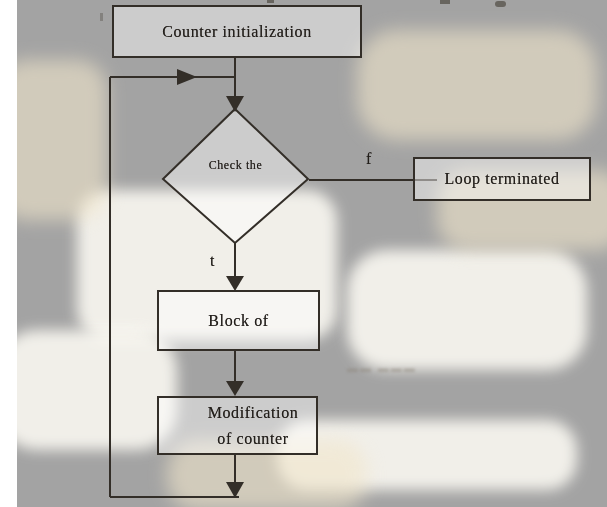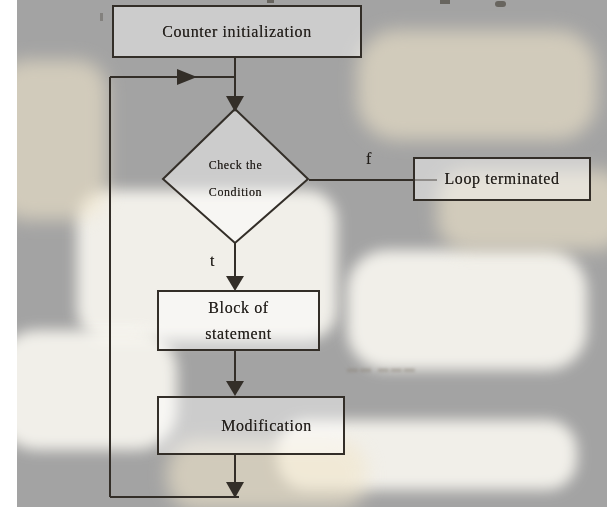--- a/index.html
+++ b/index.html
@@ -101,28 +101,27 @@
   <div class="node" style="left:95px; top:5px; width:250px; height:53px;">
     <span>Counter initialization</span>
   </div>
 
   <div class="node" style="left:396px; top:157px; width:178px; height:44px;">
     <span>Loop terminated</span>
   </div>
 
   <div class="node" style="left:140px; top:290px; width:163px; height:61px;">
     <span>Block of</span>
-    <span>statement</span>
   </div>
 
-  <div class="node" style="left:140px; top:396px; width:188px; height:59px;padding-left:31px;">
+  <div class="node" style="left:140px; top:396px; width:161px; height:59px;padding-left:31px;">
     <span>Modification</span>
+    <span>of counter</span>
   </div>
 
   <div class="diamond-label" style="left:146px; top:152px; width:145px;">
     <div>Check the</div>
-    <div>Condition</div>
   </div>
 
   <div class="edge-label" style="left:349px; top:150px;">f</div>
   <div class="edge-label" style="left:193px; top:252px;">t</div>
 
 </div>
 
 </body></html>

